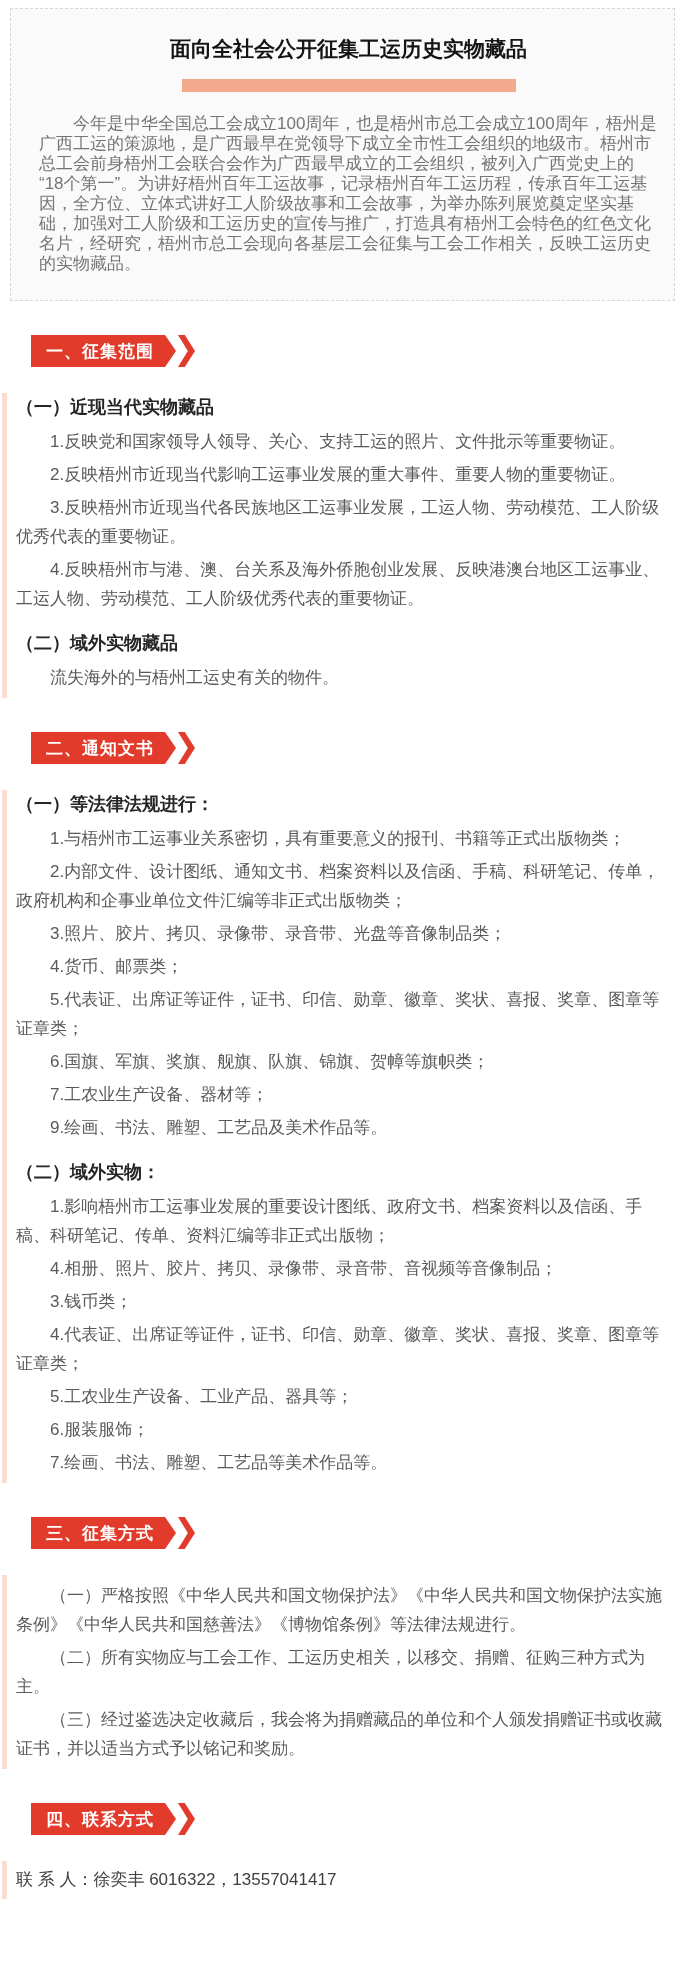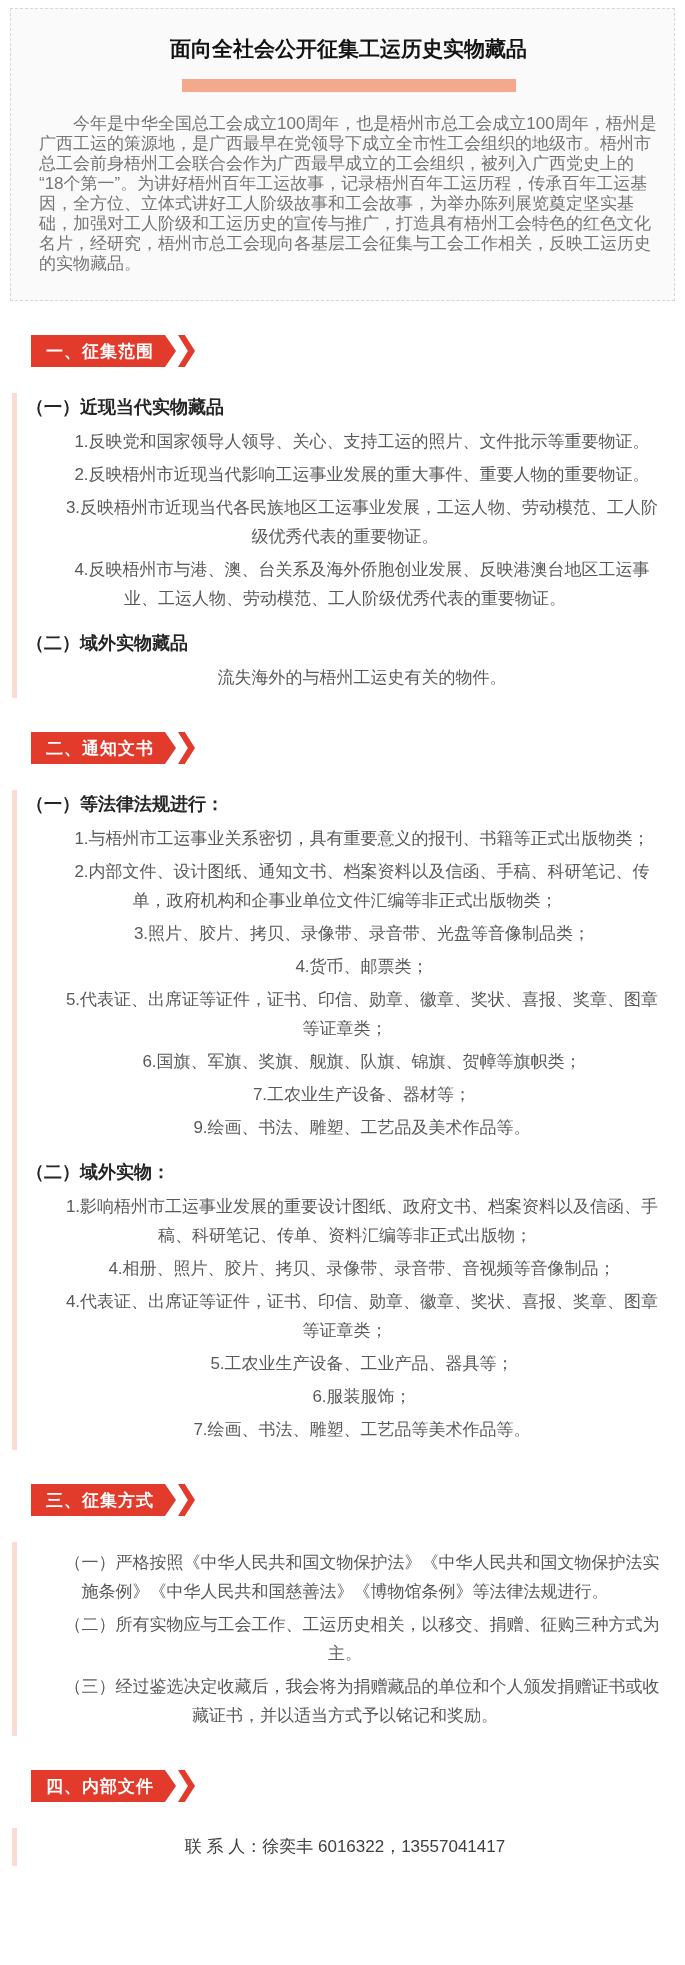--- a/index.html
+++ b/index.html
@@ -55,38 +55,37 @@
   }
   .banner-arrow {
     width: 17px;
     background: var(--banner-red, #e23b2c);
     margin-left: 2px;
     clip-path: polygon(0 0, 40% 0, 100% 50%, 40% 100%, 0 100%, 58% 50%);
   }
 
   
   .content {
-    margin: 26px 0 0 12px;
+    margin: 26px 0 0 2px;
     border-left: 5px solid var(--pink-bar, #fbdcd2);
     padding: 2px 21px 2px 9px;
   }
   .block-heading {
     font-size: 18px;
     font-weight: 700;
     color: #262626;
     margin: 18px 0 8px 0;
   }
   .block-heading:first-child { margin-top: 0; }
   .content p {
     font-size: 17px;
     line-height: 29px;
     margin: 4px 0;
     text-indent: 2em;
     color: var(--body-text, #595959);
-    text-align: center;
   }
   .content.contact p {
     text-indent: 0;
     color: #404040;
     line-height: 30px;
     margin: 2px 0;
   }
 </style>
 </head>
 <body>
@@ -124,20 +123,21 @@
     <p>2.内部文件、设计图纸、通知文书、档案资料以及信函、手稿、科研笔记、传单，政府机构和企事业单位文件汇编等非正式出版物类；</p>
     <p>3.照片、胶片、拷贝、录像带、录音带、光盘等音像制品类；</p>
     <p>4.货币、邮票类；</p>
     <p>5.代表证、出席证等证件，证书、印信、勋章、徽章、奖状、喜报、奖章、图章等证章类；</p>
     <p>6.国旗、军旗、奖旗、舰旗、队旗、锦旗、贺幛等旗帜类；</p>
     <p>7.工农业生产设备、器材等；</p>
     <p>9.绘画、书法、雕塑、工艺品及美术作品等。</p>
     <h2 class="block-heading">（二）域外实物：</h2>
     <p>1.影响梧州市工运事业发展的重要设计图纸、政府文书、档案资料以及信函、手稿、科研笔记、传单、资料汇编等非正式出版物；</p>
     <p>4.相册、照片、胶片、拷贝、录像带、录音带、音视频等音像制品；</p>
+    <p>3.钱币类；</p>
     <p>4.代表证、出席证等证件，证书、印信、勋章、徽章、奖状、喜报、奖章、图章等证章类；</p>
     <p>5.工农业生产设备、工业产品、器具等；</p>
     <p>6.服装服饰；</p>
     <p>7.绘画、书法、雕塑、工艺品等美术作品等。</p>
   </div>
 </div>
 
 <div class="section">
   <div class="banner">
     <div class="banner-main">三、征集方式</div>
@@ -145,20 +145,20 @@
   </div>
   <div class="content">
     <p>（一）严格按照《中华人民共和国文物保护法》《中华人民共和国文物保护法实施条例》《中华人民共和国慈善法》《博物馆条例》等法律法规进行。</p>
     <p>（二）所有实物应与工会工作、工运历史相关，以移交、捐赠、征购三种方式为主。</p>
     <p>（三）经过鉴选决定收藏后，我会将为捐赠藏品的单位和个人颁发捐赠证书或收藏证书，并以适当方式予以铭记和奖励。</p>
   </div>
 </div>
 
 <div class="section">
   <div class="banner">
-    <div class="banner-main">四、内部文件</div>
+    <div class="banner-main">四、联系方式</div>
     <div class="banner-arrow"></div>
   </div>
   <div class="content contact">
     <p>联 系 人：徐奕丰 6016322，13557041417</p>
 
   </div>
 </div>
 
 </body></html>

